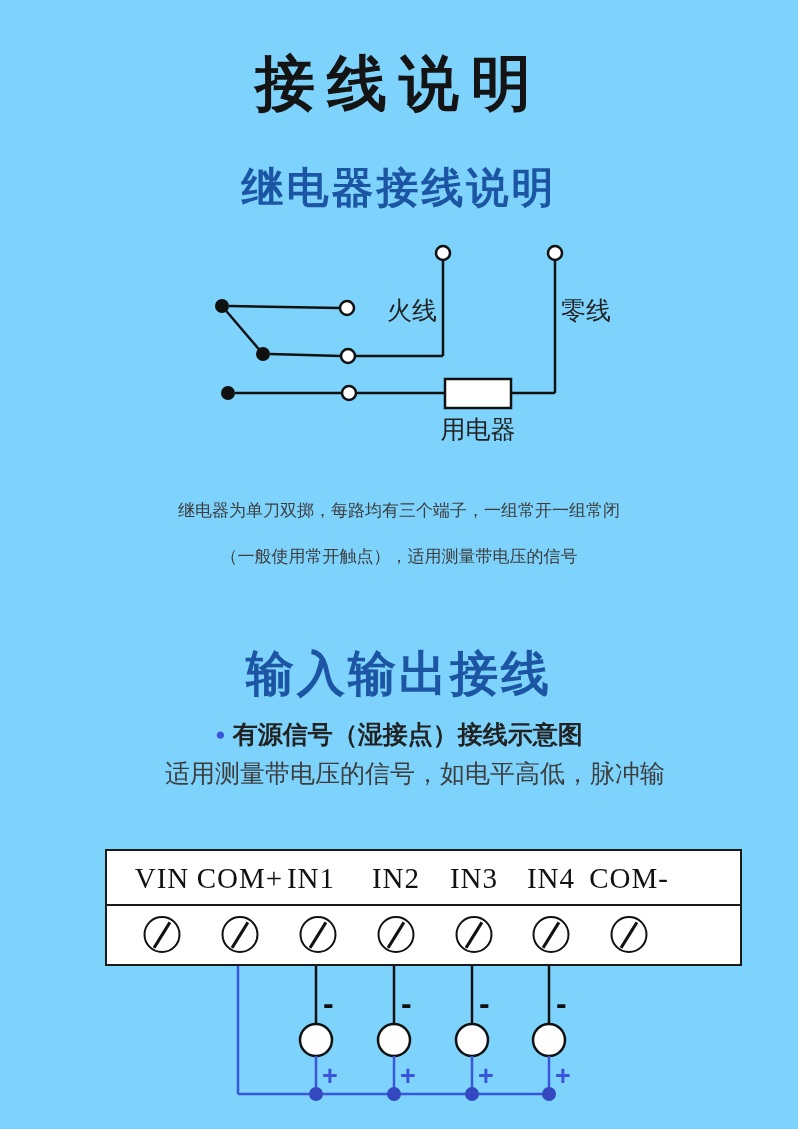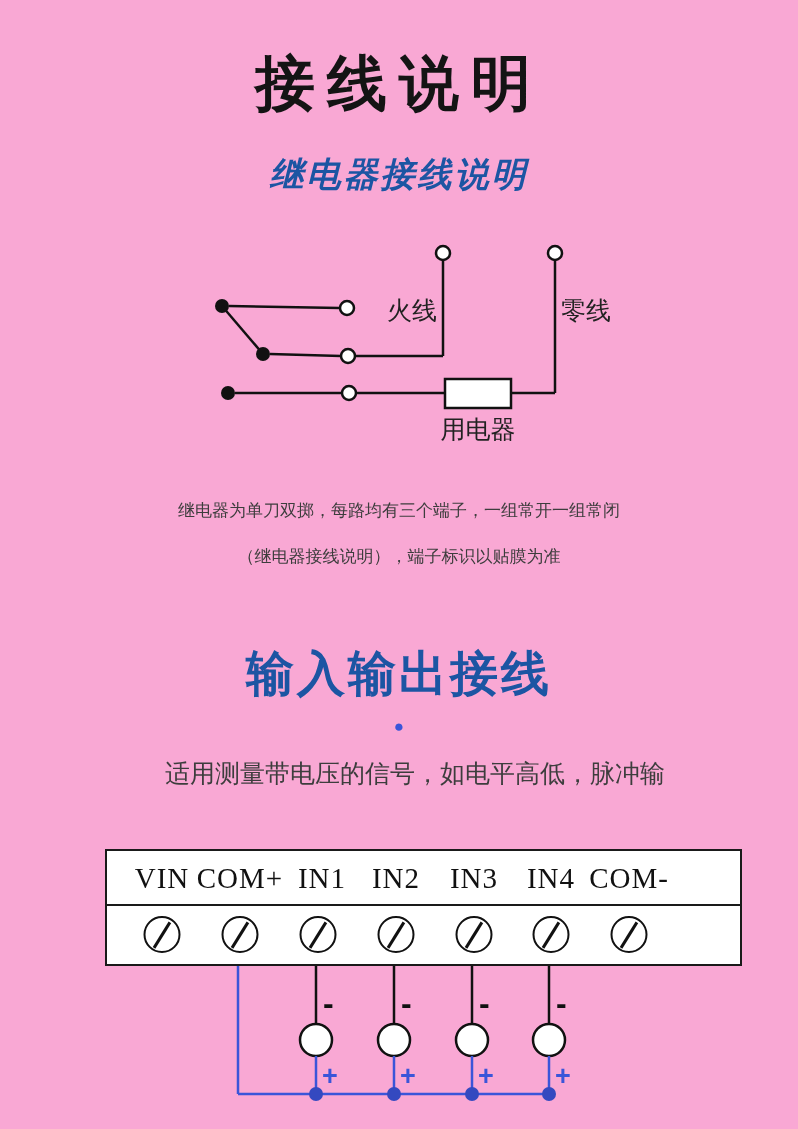--- a/index.html
+++ b/index.html
@@ -1,31 +1,31 @@
 <!DOCTYPE html>
 <html><head>
 <meta charset="utf-8">
 <style>
   * { margin:0; padding:0; box-sizing:border-box; }
   html,body { background:#fff; }
   .page {
     position:relative; width:798px; height:1129px; margin:0 auto;
-    background:#f9a8d4; overflow:hidden;
+    background:#7dd3fc; overflow:hidden;
     font-family:"Liberation Sans", sans-serif; color:#141414;
   }
   .main-title {
     position:absolute; top:44px; left:0; width:100%;
     text-align:center; font-size:60px; font-weight:700;
     letter-spacing:12px; color:#141414; white-space:nowrap;
   }
   .section-heading {
     position:absolute; left:0; width:100%; text-align:center;
     font-weight:700; color:#1c55a3; white-space:nowrap;
   }
-  .relay-heading { top:152px; font-size:34px; letter-spacing:3px;font-style:italic; }
+  .relay-heading { top:160px; font-size:42px; letter-spacing:3px; }
   .io-heading    { top:642px; font-size:48px; letter-spacing:3px; }
   .relay-diagram { position:absolute; top:230px; left:0; display:block; }
   .relay-desc {
     position:absolute; top:488px; left:0; width:100%;
     text-align:center; font-size:17px; color:#3d3d3d; line-height:46px;
   }
   .relay-desc span { display:block; }
   .bullet-line {
     position:absolute; top:718px; left:0; width:100%;
     display:flex; justify-content:center; align-items:center; gap:7px;
@@ -91,35 +91,36 @@
     <line x1="235" y1="163" x2="342" y2="163" stroke="#111" stroke-width="2.5"></line>
     <circle cx="349" cy="163" r="7" fill="#fff" stroke="#111" stroke-width="2.5"></circle>
     <line x1="356" y1="163" x2="445" y2="163" stroke="#111" stroke-width="2.5"></line>
     <rect x="445" y="149" width="66" height="29" fill="#fff" stroke="#111" stroke-width="2.5"></rect>
     <line x1="511" y1="163" x2="555" y2="163" stroke="#111" stroke-width="2.5"></line>
     <text x="478" y="208" font-size="25" fill="#222" text-anchor="middle">用电器</text>
   </svg>
 
   <p class="relay-desc">
     <span>继电器为单刀双掷，每路均有三个端子，一组常开一组常闭</span>
-    <span>（继电器接线说明），端子标识以贴膜为准</span>
+    <span>（一般使用常开触点），适用测量带电压的信号</span>
   </p>
 
   <h2 class="section-heading io-heading">输入输出接线</h2>
 
   <div class="bullet-line">
     <span class="bullet">●</span>
+    <span>有源信号（湿接点）接线示意图</span>
   </div>
 
   <div class="io-desc">适用测量带电压的信号，如电平高低，脉冲输</div>
 
   <div class="tbox labels-box">
     <span class="tlabel" style="left:55px">VIN</span>
     <span class="tlabel" style="left:133px">COM+</span>
-    <span class="tlabel" style="left:215px">IN1</span>
+    <span class="tlabel" style="left:204px">IN1</span>
     <span class="tlabel" style="left:289px">IN2</span>
     <span class="tlabel" style="left:367px">IN3</span>
     <span class="tlabel" style="left:444px">IN4</span>
     <span class="tlabel" style="left:522px">COM-</span>
   </div>
 
   <div class="tbox screws-box">
     <div class="screw" style="left:55px">
         <div class="slash"></div>
       </div>

